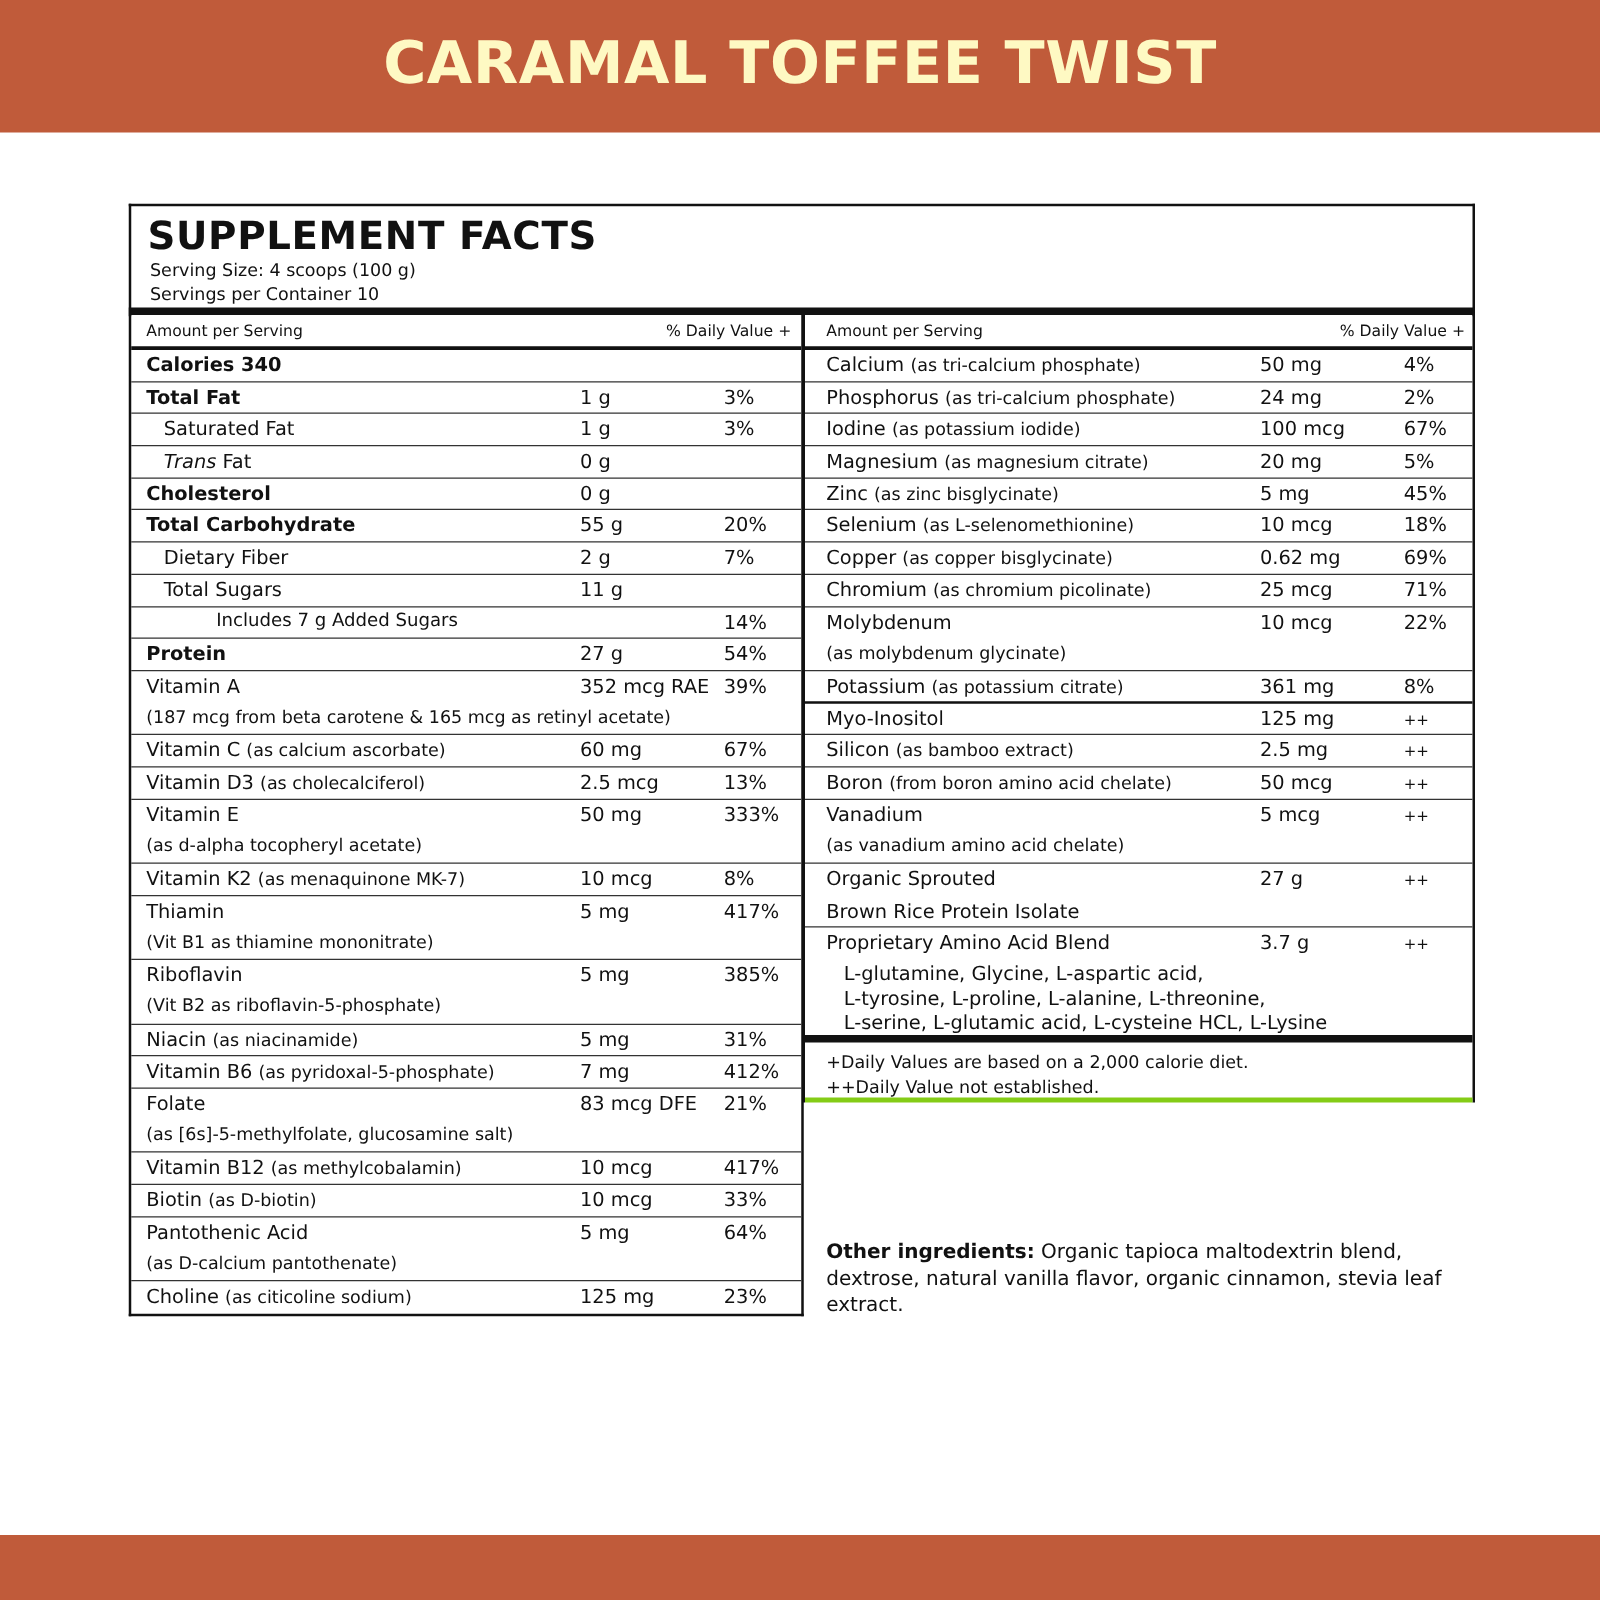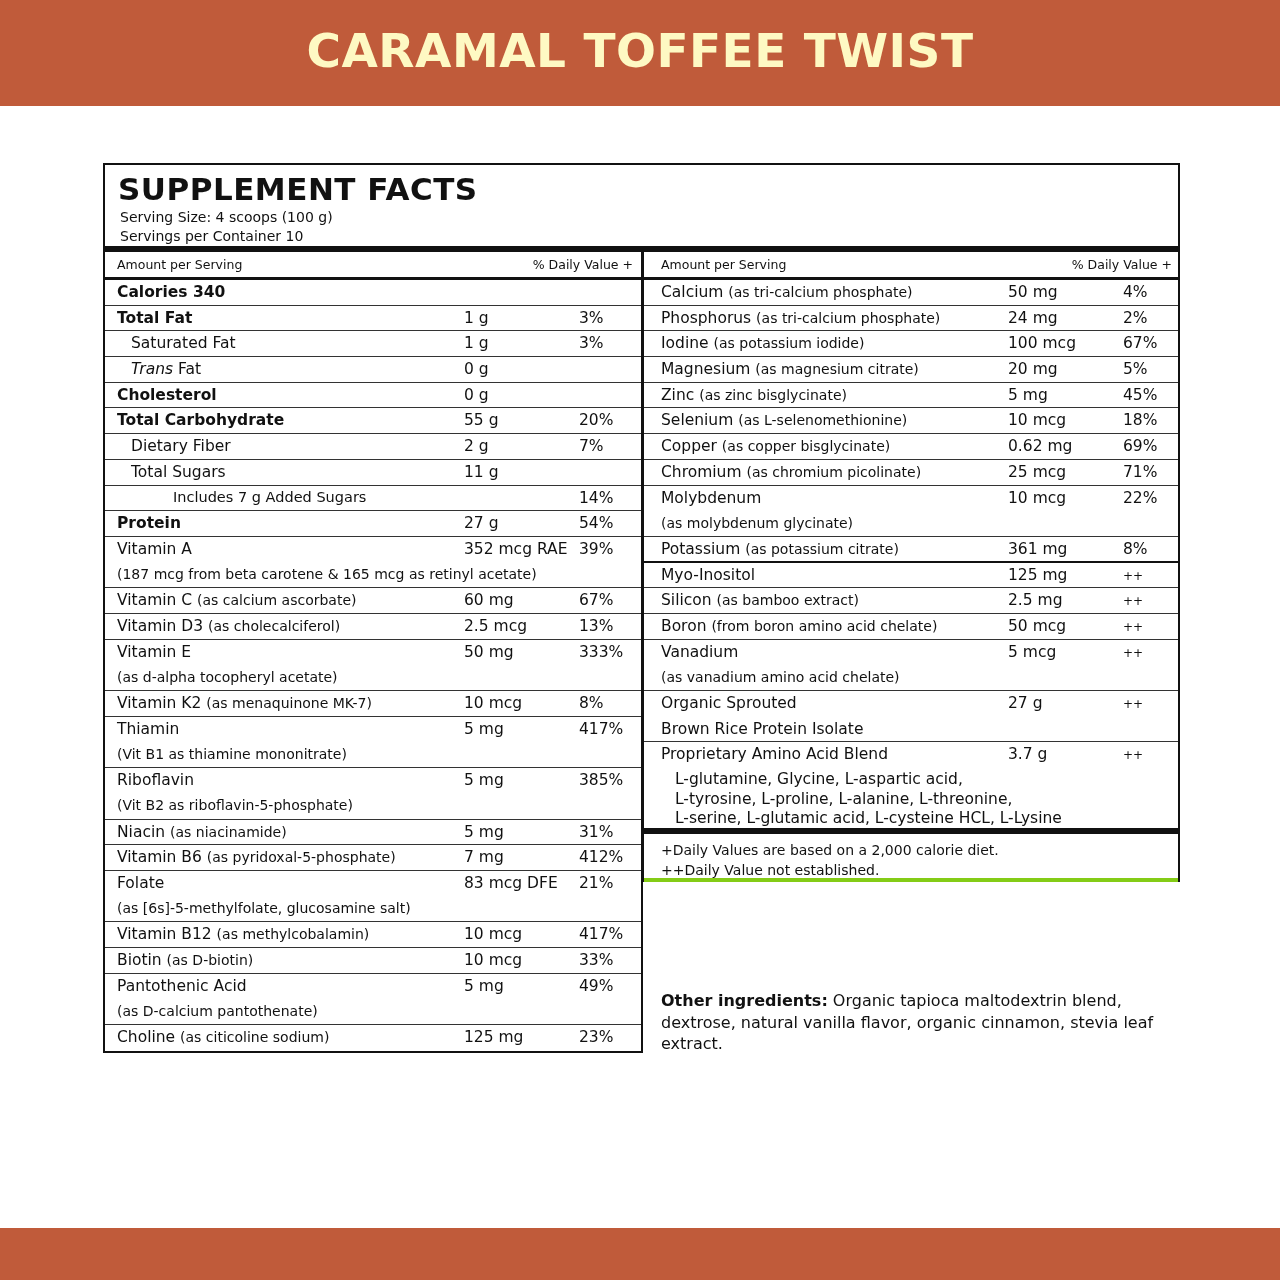--- a/index.html
+++ b/index.html
@@ -213,21 +213,21 @@
     <span class="dv">417%</span>
   </div>
   <div class="row">
     <span class="name"><span>Biotin</span> <span class="sub">(as D-biotin)</span></span>
     <span class="amt">10 mcg</span>
     <span class="dv">33%</span>
   </div>
   <div class="row double">
     <span class="name">Pantothenic Acid</span>
     <span class="amt">5 mg</span>
-    <span class="dv">49%</span>
+    <span class="dv">64%</span>
     <span class="sub2">(as D-calcium pantothenate)</span>
   </div>
   <div class="row last">
     <span class="name"><span>Choline</span> <span class="sub">(as citicoline sodium)</span></span>
     <span class="amt">125 mg</span>
     <span class="dv">23%</span>
   </div>
 </div>
 
 <div class="col right">

